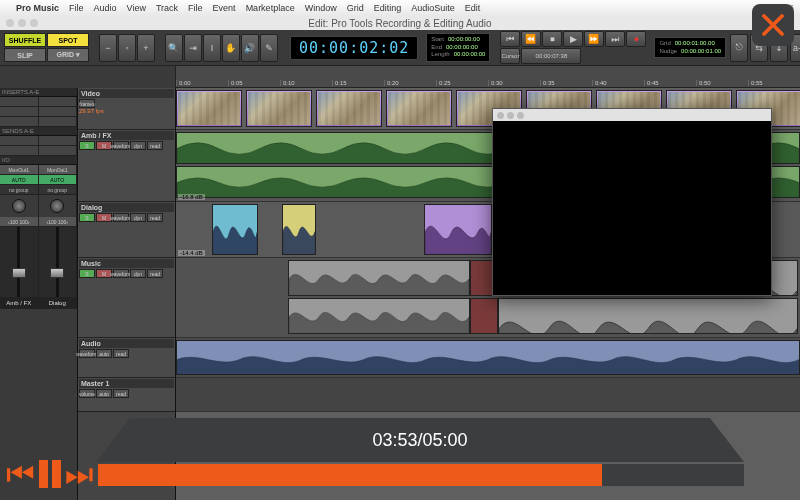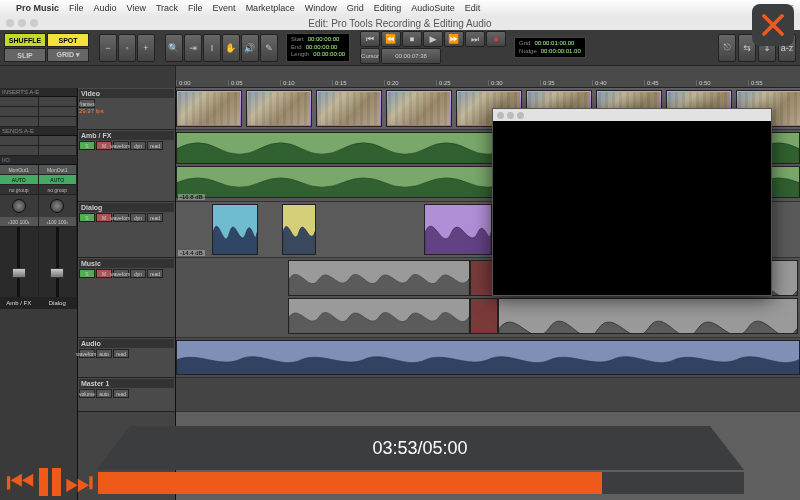--- a/index.html
+++ b/index.html
@@ -106,21 +106,21 @@
   .vid-frame { position:absolute; top:12px; left:0; right:0; bottom:0;
     background:
       radial-gradient(circle at 68% 62%, #e7621f 0 14px, transparent 15px),
       radial-gradient(circle at 76% 68%, #e7621f 0 13px, transparent 14px),
       radial-gradient(circle at 84% 72%, #e7621f 0 11px, transparent 12px),
       linear-gradient(#dfe4ea 0 35%, #bcbfb2 35% 58%, #8a8a7a 58% 100%);
     position:relative; overflow:hidden;}
   .digger { position:absolute; right:6%; top:14%; width:28%; height:34%; background:linear-gradient(#d9a82a,#9a6a1a);}
 
   
-  .player { position:absolute; left:0; right:0; bottom:0; height:78px; z-index:20;padding-left:12px;}
+  .player { position:absolute; left:0; right:0; bottom:8px; height:78px; z-index:20;padding-left:12px;}
   .player-frame { position:absolute; left:130px; right:90px; bottom:30px; height:44px;}
   .pf-body { position:absolute; inset:0; background:#3b3d3f; }
   .pf-body::before { content:""; position:absolute; left:-34px; top:0; border-right:34px solid #3b3d3f; border-top:44px solid transparent;}
   .pf-body::after { content:""; position:absolute; right:-34px; top:0; border-left:34px solid #3b3d3f; border-top:44px solid transparent;}
   .pf-text { position:absolute; inset:0; display:flex; align-items:center; justify-content:center; color:#fff; font-size:18px; font-weight:500;}
   .prog-wrap { position:absolute; left:98px; right:56px; bottom:6px; height:22px;}
   .prog-bg { position:absolute; inset:0; background:#3b3d3f;}
   .prog-fill { position:absolute; left:0; top:0; bottom:0; background:#ee5a1a;}
   .ctrls-left { position:absolute; left:6px; bottom:2px; display:flex; align-items:center; gap:4px;}
   .p-btn { color:#ee5a1a; font-size:32px; line-height:1; cursor:pointer;}
@@ -174,20 +174,21 @@
     <div class="tbtn">+</div>
   </div>
   <div class="tool-cluster">
     <div class="tbtn">🔍</div>
     <div class="tbtn">⇥</div>
     <div class="tbtn">I</div>
     <div class="tbtn">✋</div>
     <div class="tbtn">🔊</div>
     <div class="tbtn">✎</div>
   </div>
+  <div class="counter">00:00:02:02</div>
   <div class="sub-counter">
     <div class="row">
         <span class="lbl">Start</span>
         <span>00:00:00:00</span>
       </div>
     <div class="row">
         <span class="lbl">End</span>
         <span>00:00:00:00</span>
       </div>
     <div class="row">

